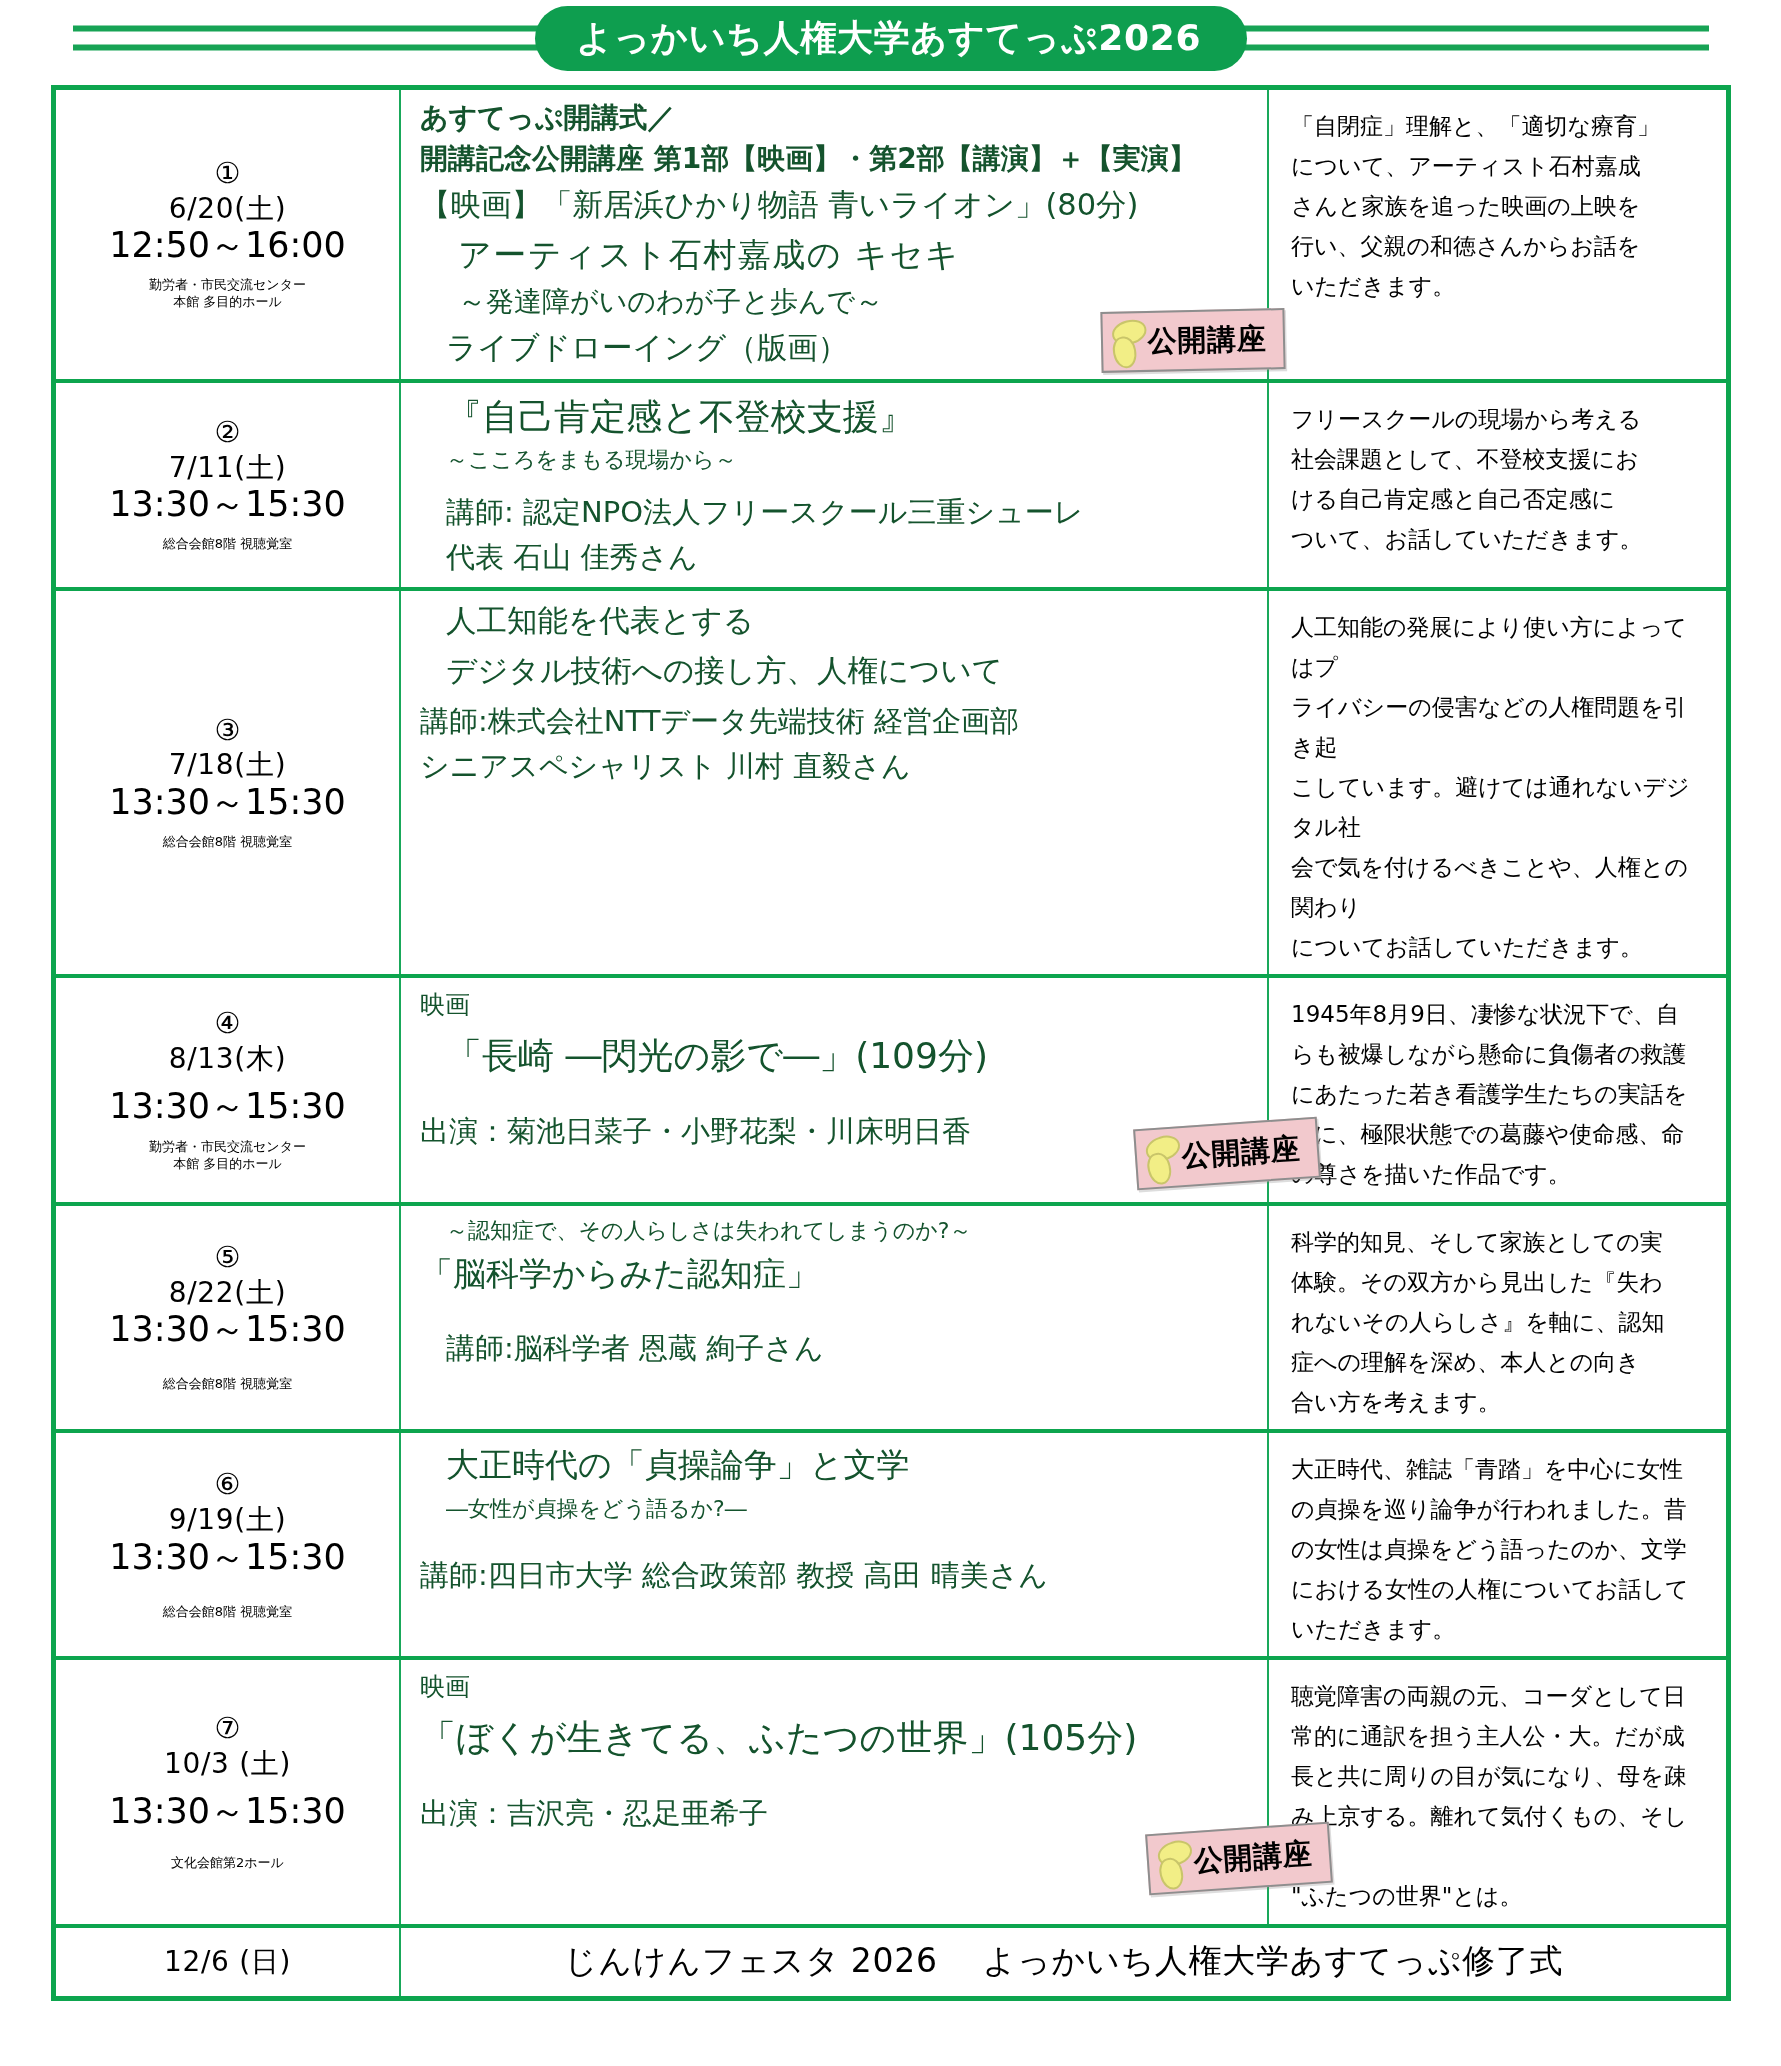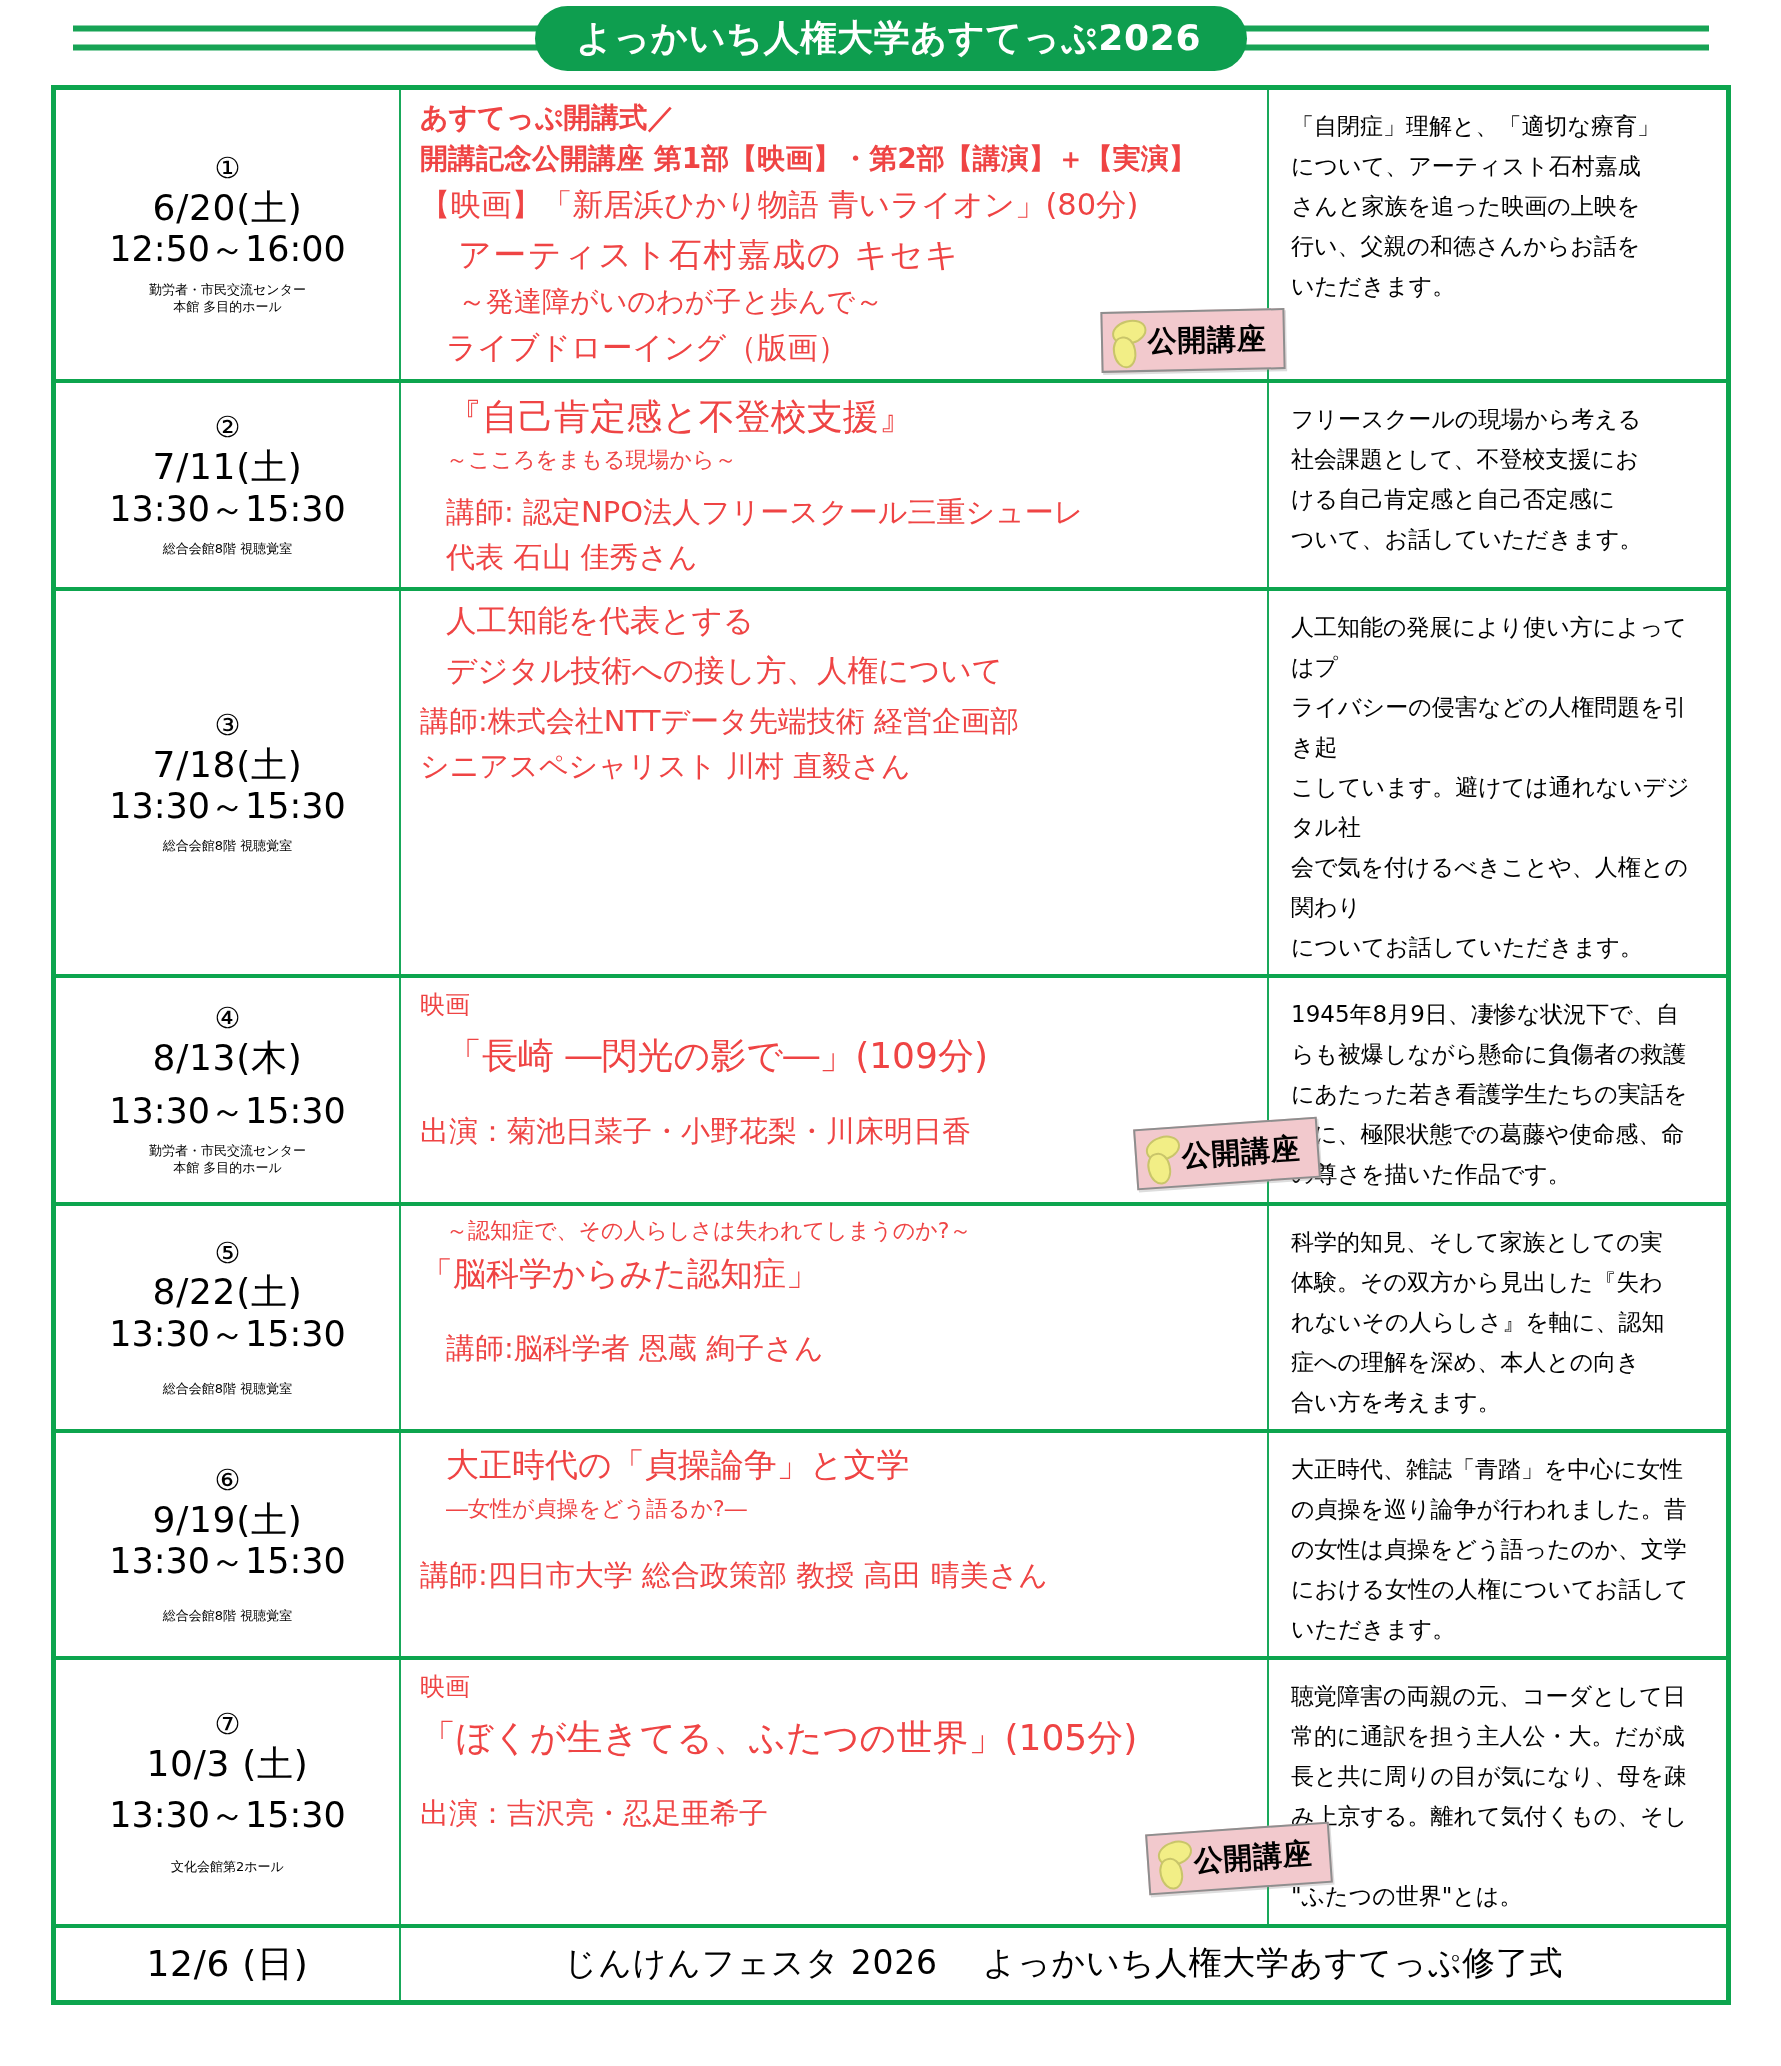--- a/index.html
+++ b/index.html
@@ -78,26 +78,26 @@
     position:relative;
   }
   .c-desc{
     width:457px;flex:0 0 457px;
     box-sizing:border-box;
     padding:16px 19px 7.3px 22px;
   }
 
   
   .w-no{font-size:29px;line-height:1.05;margin-bottom:4.4px;}
-  .w-date{font-size:36px;line-height:1.12;letter-spacing:0.7px;}
+  .w-date{font-size:28px;line-height:1.12;letter-spacing:0.7px;}
   .w-time{font-size:35px;line-height:1.2;letter-spacing:0px;text-align:right;}
   .w-place{font-size:13px;line-height:1.32;margin-top:10.2px;}
 
   
-  .m-line{line-height:1.32;color:#ef4444;}
+  .m-line{line-height:1.32;color:#14532d;}
   .s34{font-size:25px;}
   .s36{font-size:28px;}
   .s38{font-size:28px;}
   .s40{font-size:29px;}
   .s42{font-size:30.5px;}
   .s46{font-size:33px;}
   .s50{font-size:36px;}
   .s30{font-size:22px;}
   .bold{font-weight:bold;}
   .ind{padding-left:38px;}

